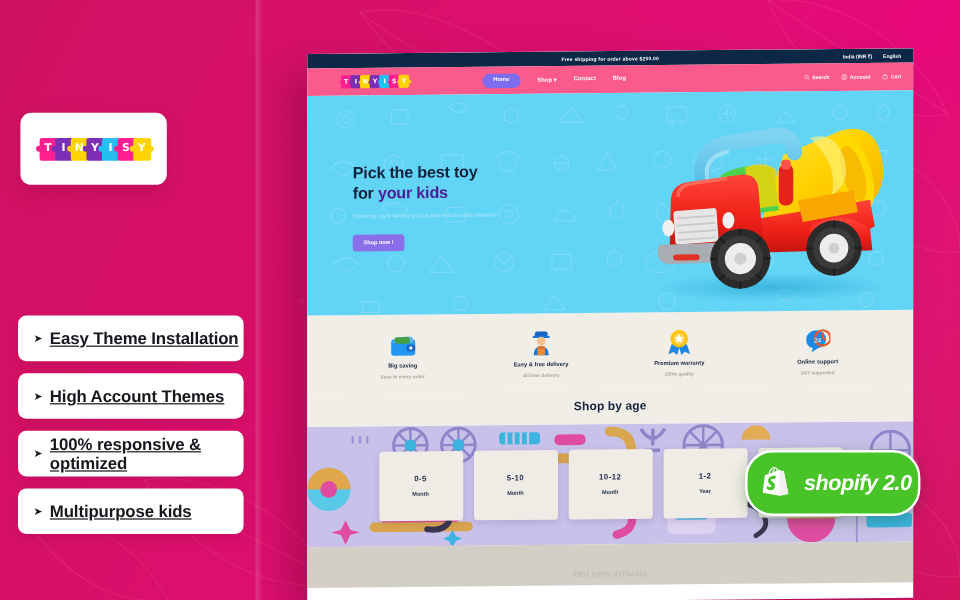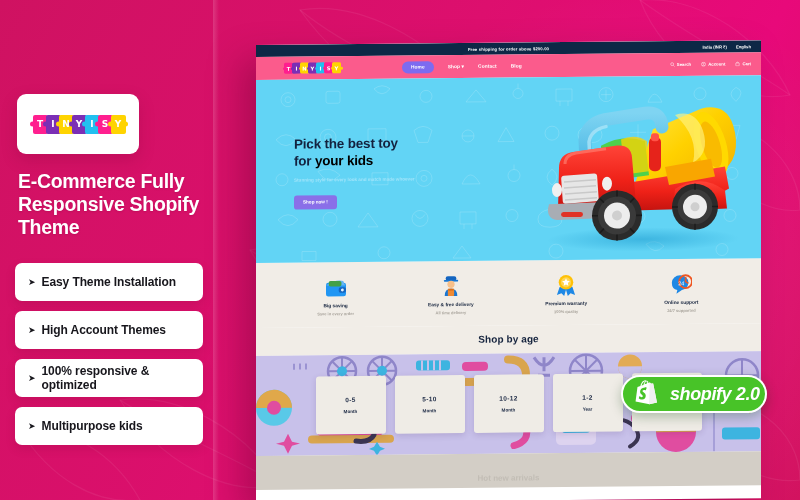--- a/index.html
+++ b/index.html
@@ -56,21 +56,21 @@
     text-shadow: 0 1px 2px rgba(120,0,50,.25);
   }
 
   .feat-list { position: absolute; left: 15px; top: 263px; width: 188px; }
   .feat {
     background: #ffffff; border-radius: 7px; height: 38px; margin-bottom: 10px;
     display: flex; align-items: center; padding-left: 13px;
     box-shadow: 0 4px 10px rgba(120,0,50,.18);
   }
   .feat .arrow { color: #17161c; font-size: 9px; margin-right: 6px; line-height: 1; }
-  .feat .ftxt { color: #17161c; font-size: 12px; font-weight: 700; letter-spacing: -.1px; }
+  .feat .ftxt { color: #17161c; font-size: 14px; font-weight: 700; letter-spacing: -.1px; text-decoration: underline; }
 
   
   #mockup {
     position: absolute; left: 256px; top: 45px; width: 505px; height: 458px;
     background: #ffffff;
     box-shadow: -14px 14px 34px rgba(90,0,40,.35);
     overflow: hidden;
     transform: skewY(-0.55deg);
     transform-origin: top left;
   }
@@ -113,21 +113,21 @@
   
   .hero {
     height: 183px; background: #62d4f5; position: relative; overflow: hidden;
   }
   .hero-pattern { position: absolute; inset: 0; opacity: .34; }
   .hero-copy { position: absolute; left: 38px; top: 56px; width: 185px; z-index: 3; }
   .hero-h1 {
     font-size: 13.5px; font-weight: 700; color: #13223f; line-height: 1.26;
     letter-spacing: -.2px;
   }
-  .hero-h1 em { font-style: normal; color: #000000; }
+  .hero-h1 em { font-style: normal; color: #4c1d95; }
   .hero-sub {
     margin-top: 7px; font-size: 4.6px; line-height: 1.65; color: #9fe4fa; font-weight: 600;
   }
   .hero-btn {
     margin-top: 11px; display: inline-block; background: #8a6fe8; color: #ffffff;
     font-size: 4.6px; font-weight: 700; padding: 4.5px 9px; border-radius: 3px;
   }
   .hero-toy { position: absolute; right: 6px; bottom: 6px; z-index: 2; }
 
   
@@ -159,21 +159,21 @@
   .age-card .aunit  { margin-top: 6px; font-size: 4.6px; color: #1d2a45; font-weight: 600; }
 
   .bottom-strip { height: 34px; background: #d3cec6; position: relative; }
   .bottom-strip .bs-text {
     position: absolute; left: 0; right: 0; top: 20px; text-align: center;
     font-size: 8px; color: #c2bdb5; font-weight: 600;
   }
 
   
   #shopify-badge {
-    position: absolute; left: 621px; top: 375px; width: 146px; height: 38px;
+    position: absolute; left: 621px; top: 375px; width: 146px; height: 55px;
     background: #48c328; border-radius: 23px;
     border: 2.5px solid #ffffff;
     display: flex; align-items: center; padding-left: 9px; gap: 8px;
     box-shadow: 0 4px 12px rgba(0,60,0,.28);
     z-index: 40;
   }
   #shopify-badge .sb-text {
     color: #ffffff; font-size: 18px; font-weight: 700; font-style: italic;
     letter-spacing: -.4px;
   }
@@ -215,21 +215,20 @@
         <span class="pz" style="background: rgb(255, 31, 143);">T</span>
         <span class="pz" style="background: rgb(123, 47, 181);">I</span>
         <span class="pz" style="background: rgb(255, 212, 0);">N</span>
         <span class="pz" style="background: rgb(123, 47, 181);">Y</span>
         <span class="pz" style="background: rgb(34, 192, 240);">I</span>
         <span class="pz" style="background: rgb(255, 31, 143);">S</span>
         <span class="pz" style="background: rgb(255, 212, 0);">Y</span>
       </div>
   </div>
 
-  <div id="headline">E-Commerce Fully Responsive Shopify Theme</div>
 
   <div class="feat-list" id="feature-list">
       <div class="feat">
         <span class="arrow">➤</span>
         <span class="ftxt">Easy Theme Installation</span>
       </div>
       <div class="feat">
         <span class="arrow">➤</span>
         <span class="ftxt">High Account Themes</span>
       </div>

